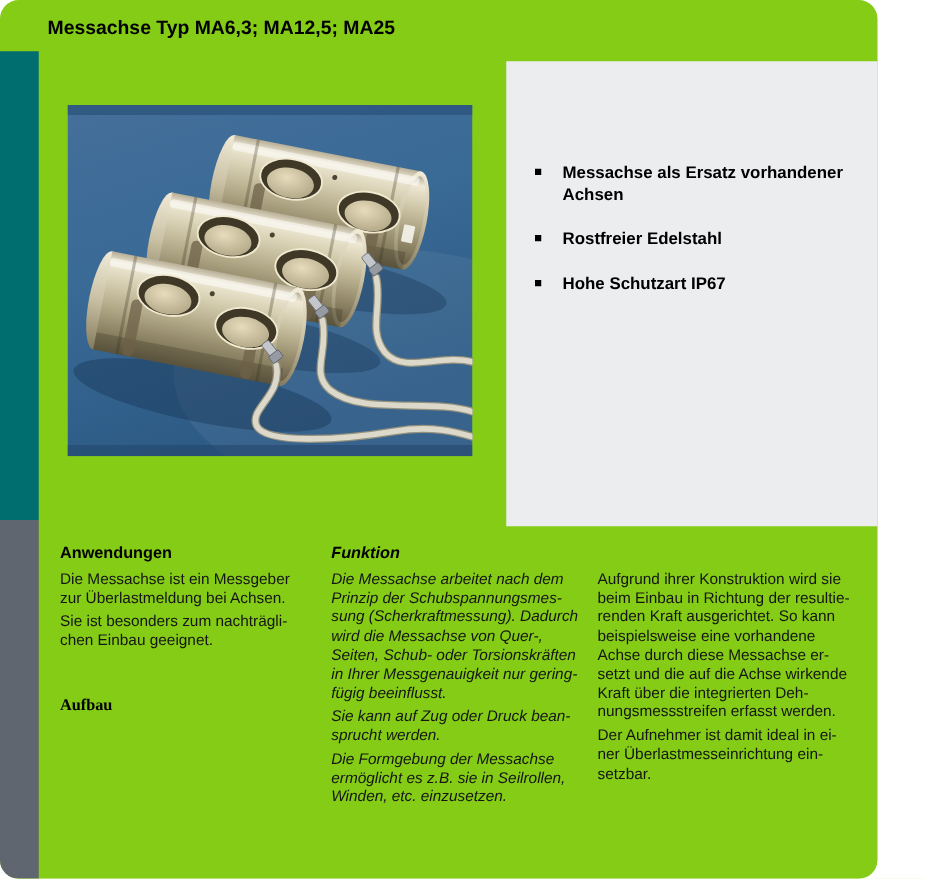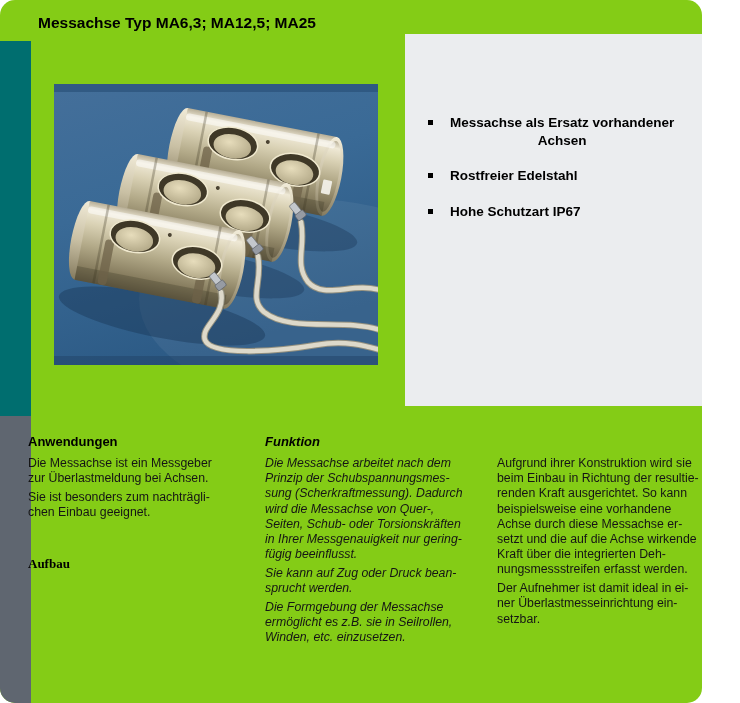--- a/index.html
+++ b/index.html
@@ -7,41 +7,40 @@
     position:relative; width:702px; height:703px; overflow:hidden;
     background:#84cc16; font-family:"Liberation Sans", sans-serif; color:#111;border-radius:15px;
   }
   .page-title {
     position:absolute; left:38px; top:13px; margin:0;
     font-size:15.5px; line-height:20px; font-weight:bold; color:#000;
   }
   .bar-teal  { position:absolute; left:0; top:41px;  width:31px; height:375px; background:#006e6f; }
   .bar-gray  { position:absolute; left:0; top:416px; width:31px; height:287px; background:#5f6670; }
   .panel {
-    position:absolute; left:405px; top:34px; width:335px; height:372px;
+    position:absolute; left:405px; top:49px; width:335px; height:372px;
     background:#ebedef;
-    text-align:center;
   }
   .feature-list { margin:0; padding:80px 12px 0 23px; list-style:none; }
   .feature-item {
     display:flex; align-items:flex-start; margin:0 0 18px 0;
     font-size:13.5px; font-weight:bold; line-height:17.5px; color:#000;
   }
   .bullet-sq {
     flex:0 0 auto; width:5px; height:5px; background:#000; margin:6px 17px 0 0;
   }
   .feature-text { white-space:pre-line; }
   .photo {
     position:absolute; left:54px; top:84px; width:324px; height:281px;
   }
   .cols { position:absolute; left:0; top:434px; width:740px; }
   .col { position:absolute; top:0; font-size:12.3px; line-height:15.2px; color:#151515; }
-  .col-1 { left:28px;  width:222px; }
+  .col-1 { left:48px;  width:222px; }
   .col-2 { left:265px; width:222px;font-style:italic; }
-  .col-3 { left:497px; width:235px; padding-top:22px; }
+  .col-3 { left:478px; width:235px; padding-top:22px; }
   .col h2 {
     margin:0 0 6px 0; font-size:13px; line-height:16px; font-weight:bold; color:#000;
   }
   .col h2.second { margin-top:36px;font-family:Liberation Serif, serif; }
   .col p { margin:0 0 3.5px 0; white-space:pre-line; }
 </style>
 </head>
 <body>
 
 <div class="page">

